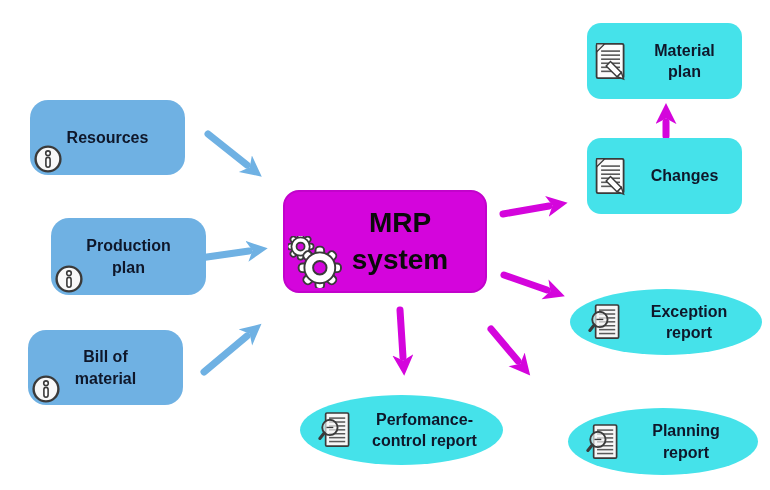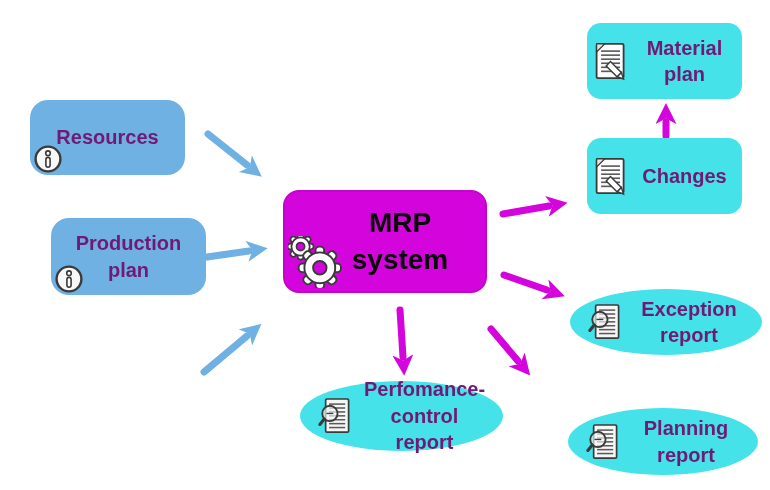--- a/index.html
+++ b/index.html
@@ -1,20 +1,20 @@
 <!DOCTYPE html>
 <html style="--input-box: #6fb1e3; --output-box: #45e2ea; --center-box: #d405dc; --arrow-blue: #6fb1e3; --arrow-magenta: #d405dc; --label-text: #141414;"><head>
 <meta charset="utf-8">
 <style>
   html,body{margin:0;padding:0;background:#ffffff;}
   body{font-family:"Liberation Sans",sans-serif;}
   .canvas{position:relative;width:770px;height:490px;background:#ffffff;overflow:hidden;}
 
   .node{position:absolute;display:flex;align-items:center;justify-content:center;box-sizing:border-box;}
-  .label{font-weight:bold;white-space:pre-line;text-align:center;color:#701a75;font-size:20px;line-height:1.32;}
+  .label{font-weight:bold;white-space:pre-line;text-align:center;color:#0f172a;font-size:16px;line-height:1.32;}
 
   .blue{background:var(--input-box);border-radius:18px;}
   .cyanbox{background:var(--output-box);border-radius:14px;}
   .ellipse{background:var(--output-box);border-radius:50%;align-items:center;}
   .mrp{background:var(--center-box);border-radius:16px;border:2px solid #c203cb;}
   .mrp .label{font-size:28px;color:#0a0a0a;line-height:1.3;padding-left:30px;}
 
   .with-icon{justify-content:flex-start;padding-left:6px;gap:4px;}
   .with-icon .label{flex:1;padding-right:6px;}
   .ellipse.with-icon{padding-left:18px;gap:8px;}
@@ -66,20 +66,29 @@
   <div class="node blue" style="left:28px;top:218px;width:155px;height:77px;margin-left:23px;">
     <span class="label">Production
 plan</span>
     <svg class="corner-icon" viewBox="0 0 30 30">
       <circle cx="15" cy="15" r="12.4" fill="#f8f8f8" class="icon-stroke" stroke-width="2.4"></circle>
       <circle cx="15" cy="9.2" r="2.3" fill="#ffffff" class="icon-stroke" stroke-width="1.6"></circle>
       <rect x="12.9" y="13.4" width="4.2" height="9.8" rx="2.1" fill="#ffffff" class="icon-stroke" stroke-width="1.6"></rect>
     </svg>
   </div>
 
+  <div class="node blue" style="left:28px;top:330px;width:155px;height:75px;">
+    <span class="label">Bill of
+material</span>
+    <svg class="corner-icon" viewBox="0 0 30 30">
+      <circle cx="15" cy="15" r="12.4" fill="#f8f8f8" class="icon-stroke" stroke-width="2.4"></circle>
+      <circle cx="15" cy="9.2" r="2.3" fill="#ffffff" class="icon-stroke" stroke-width="1.6"></circle>
+      <rect x="12.9" y="13.4" width="4.2" height="9.8" rx="2.1" fill="#ffffff" class="icon-stroke" stroke-width="1.6"></rect>
+    </svg>
+  </div>
 
   <div class="node mrp" style="left:283px;top:190px;width:204px;height:103px;">
     <span class="label">MRP
 system</span>
     <svg class="gears" viewBox="0 0 56 54">
       <g>
         <rect x="-0.5" y="8" width="27" height="6" rx="3" fill="#ffffff" class="icon-stroke" stroke-width="1.8" transform="rotate(0 13 11)"></rect>
         <rect x="-0.5" y="8" width="27" height="6" rx="3" fill="#ffffff" class="icon-stroke" stroke-width="1.8" transform="rotate(45 13 11)"></rect>
         <rect x="-0.5" y="8" width="27" height="6" rx="3" fill="#ffffff" class="icon-stroke" stroke-width="1.8" transform="rotate(90 13 11)"></rect>
         <rect x="-0.5" y="8" width="27" height="6" rx="3" fill="#ffffff" class="icon-stroke" stroke-width="1.8" transform="rotate(135 13 11)"></rect>
@@ -171,21 +180,21 @@
         <line x1="13" y1="36.6" x2="32" y2="36.6"></line>
       </g>
       <circle cx="14" cy="20" r="9" fill="#f6f6f6" fill-opacity="0.65" class="icon-stroke" stroke-width="2.2"></circle>
       <line x1="10" y1="20" x2="18" y2="20" stroke="#3a3a3a" stroke-width="1.6"></line>
       <line x1="7.3" y1="26.6" x2="2.2" y2="33" stroke="#3a3a3a" stroke-width="3.6" stroke-linecap="round"></line>
     </svg>
     <span class="label">Planning
 report</span>
   </div>
 
-  <div class="node ellipse with-icon" style="left:300px;top:381px;width:203px;height:70px;">
+  <div class="node ellipse with-icon" style="left:300px;top:395px;width:203px;height:70px;">
     <svg width="34" height="42" viewBox="0 0 40 46">
       <rect x="9" y="3" width="27" height="39" rx="1.5" fill="#f6f6f6" class="icon-stroke" stroke-width="2"></rect>
       <g stroke="#5a5a5a" stroke-width="1.8">
         <line x1="13" y1="9" x2="32" y2="9"></line>
           <line x1="13" y1="13.6" x2="32" y2="13.6"></line>
         <line x1="13" y1="18.2" x2="32" y2="18.2"></line>
           <line x1="13" y1="22.8" x2="32" y2="22.8"></line>
         <line x1="13" y1="27.4" x2="32" y2="27.4"></line>
           <line x1="13" y1="32" x2="32" y2="32"></line>
         <line x1="13" y1="36.6" x2="32" y2="36.6"></line>

